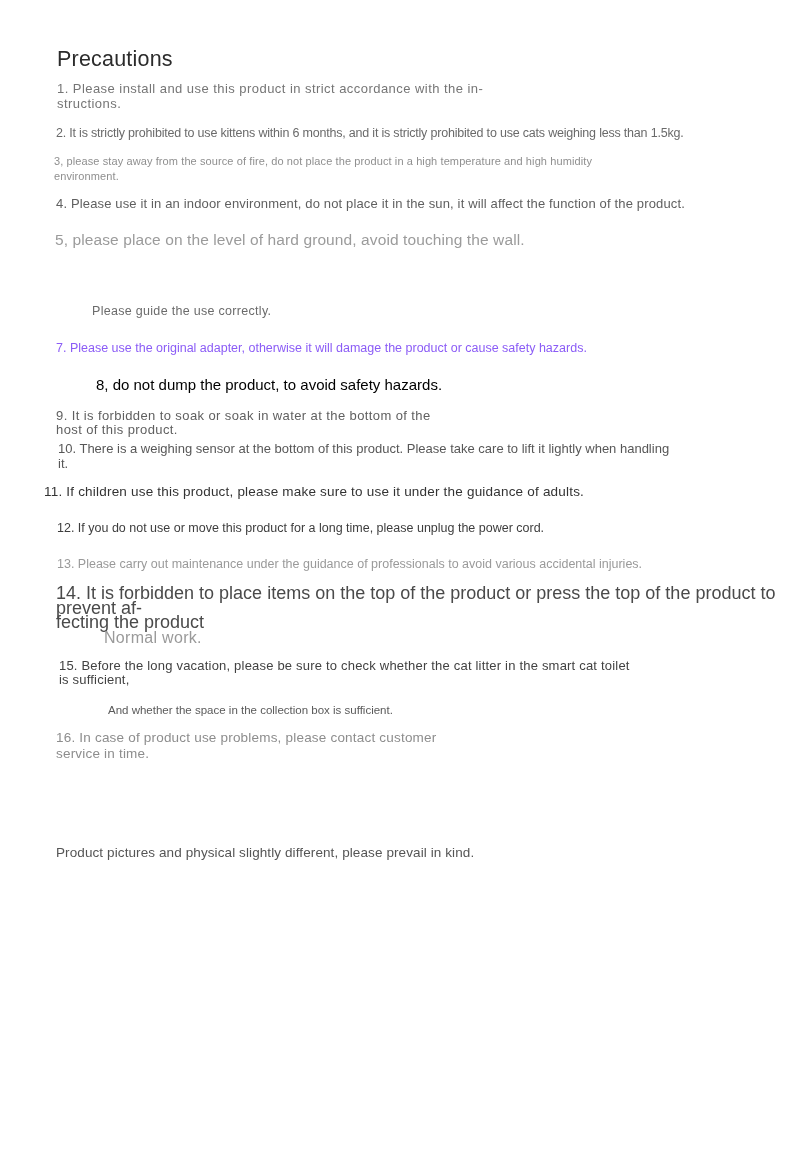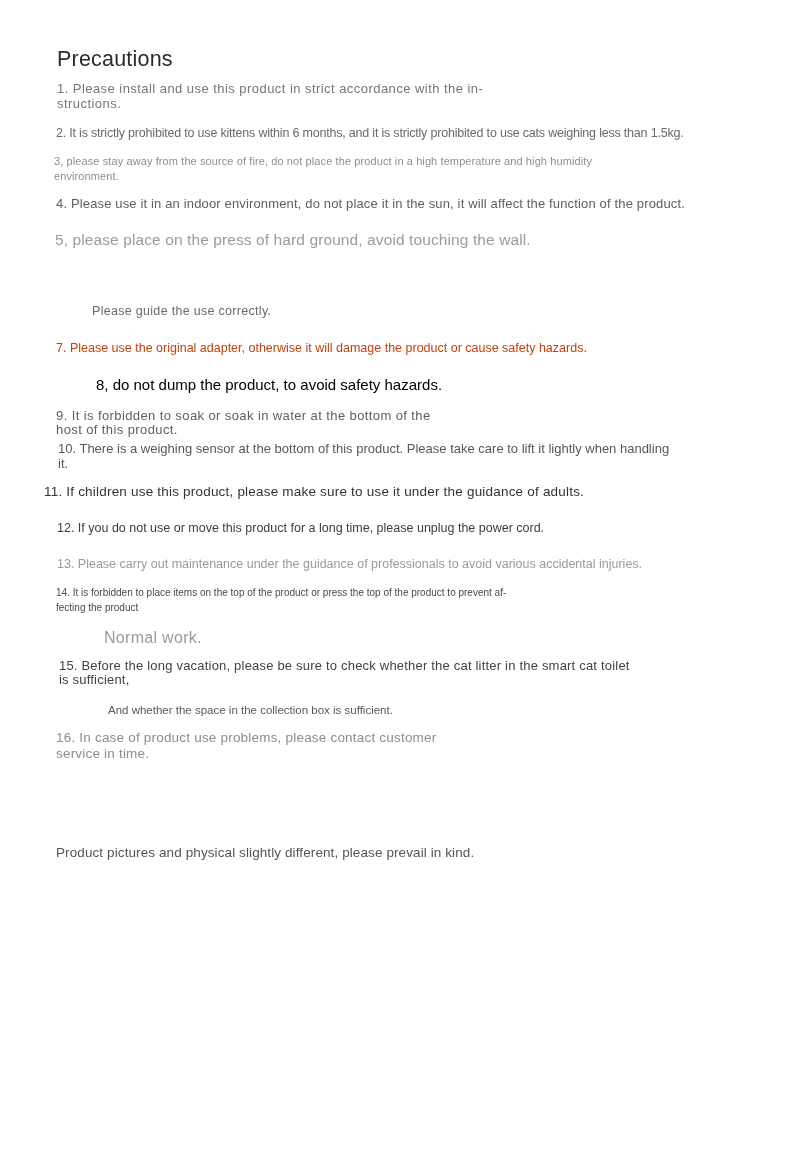--- a/index.html
+++ b/index.html
@@ -33,48 +33,48 @@
     font-weight: 400;
   }
   
   #p0  { top: 81px;  left: 57px;  font-size: 13px;   line-height: 15px;   color: #757575; letter-spacing: 0.45px; }
   #p1  { top: 125px; left: 56px;  font-size: 12.5px; line-height: 16px;   color: #6a6a6a; letter-spacing: -0.2px; }
   #p2  { top: 154px; left: 54px;  font-size: 11px;   line-height: 15px;   color: #8f8f8f; letter-spacing: 0.1px; }
   #p3  { top: 196px; left: 56px;  font-size: 13px;   line-height: 16px;   color: #5f5f5f; letter-spacing: 0.15px; }
   #p4  { top: 231px; left: 55px;  font-size: 15.5px; line-height: 18px;   color: #9b9b9b; letter-spacing: 0.1px; }
   #p5  { top: 269px; left: 56px;  font-size: 13.5px; line-height: 16px;   color: #4c4c4c; }
   #p6  { top: 304px; left: 92px;  font-size: 12.5px; line-height: 15px;   color: #6b6b6b; letter-spacing: 0.3px; }
-  #p7  { top: 341px; left: 56px;  font-size: 12.5px; line-height: 15px;   color: #c2410c; }
+  #p7  { top: 341px; left: 56px;  font-size: 12.5px; line-height: 15px;   color: #8b5cf6; }
   #p8  { top: 376px; left: 56px;  font-size: 15px;   line-height: 18px;   color: #000000; margin-left: 40px; }
   #p9  { top: 409px; left: 56px;  font-size: 13px;   line-height: 14px;   color: #606060; letter-spacing: 0.4px; }
   #p10 { top: 441px; left: 58px;  font-size: 13px;   line-height: 15px;   color: #575757; }
   #p11 { top: 484px; left: 44px;  font-size: 13.5px; line-height: 16px;   color: #333333; letter-spacing: 0.2px; }
   #p12 { top: 521px; left: 57px;  font-size: 12.5px; line-height: 15px;   color: #3d3d3d; }
   #p13 { top: 557px; left: 57px;  font-size: 12.5px; line-height: 15px;   color: #9a9a9a; }
-  #p14 { top: 586px; left: 56px;  font-size: 10px; line-height: 14.5px; color: #4a4a4a; }
+  #p14 { top: 586px; left: 56px;  font-size: 18px; line-height: 14.5px; color: #4a4a4a; }
   #p15 { top: 628px; left: 104px; font-size: 16px;   line-height: 19px;   color: #9a9a9a; letter-spacing: 0.3px; }
   #p16 { top: 659px; left: 59px;  font-size: 13px;   line-height: 14px;   color: #424242; letter-spacing: 0.2px; }
   #p17 { top: 703px; left: 108px; font-size: 11.5px; line-height: 14px;   color: #5a5a5a; }
   #p18 { top: 730px; left: 56px;  font-size: 13.5px; line-height: 15.5px; color: #8d8d8d; letter-spacing: 0.2px; }
   #n0  { top: 809px; left: 59px;  font-size: 13.5px; line-height: 16px;   color: #8a8a8a; letter-spacing: 0.1px; }
   #n1  { top: 845px; left: 56px;  font-size: 13.5px; line-height: 16px;   color: #555555; letter-spacing: 0.1px; }
 </style>
 </head>
 <body>
 
 <div class="page">
   <h1 class="title">Precautions</h1>
 
   <p id="p0" class="item">1. Please install and use this product in strict accordance with the in-
 structions.</p>
   <p id="p1" class="item">2. It is strictly prohibited to use kittens within 6 months, and it is strictly prohibited to use cats weighing less than 1.5kg.</p>
   <p id="p2" class="item">3, please stay away from the source of fire, do not place the product in a high temperature and high humidity
 environment.</p>
   <p id="p3" class="item">4. Please use it in an indoor environment, do not place it in the sun, it will affect the function of the product.</p>
-  <p id="p4" class="item">5, please place on the press of hard ground, avoid touching the wall.</p>
+  <p id="p4" class="item">5, please place on the level of hard ground, avoid touching the wall.</p>
   <p id="p6" class="item">Please guide the use correctly.</p>
   <p id="p7" class="item">7. Please use the original adapter, otherwise it will damage the product or cause safety hazards.</p>
   <p id="p8" class="item">8, do not dump the product, to avoid safety hazards.</p>
   <p id="p9" class="item">9. It is forbidden to soak or soak in water at the bottom of the
 host of this product.</p>
   <p id="p10" class="item">10. There is a weighing sensor at the bottom of this product. Please take care to lift it lightly when handling
 it.</p>
   <p id="p11" class="item">11. If children use this product, please make sure to use it under the guidance of adults.</p>
   <p id="p12" class="item">12. If you do not use or move this product for a long time, please unplug the power cord.</p>
   <p id="p13" class="item">13. Please carry out maintenance under the guidance of professionals to avoid various accidental injuries.</p>

